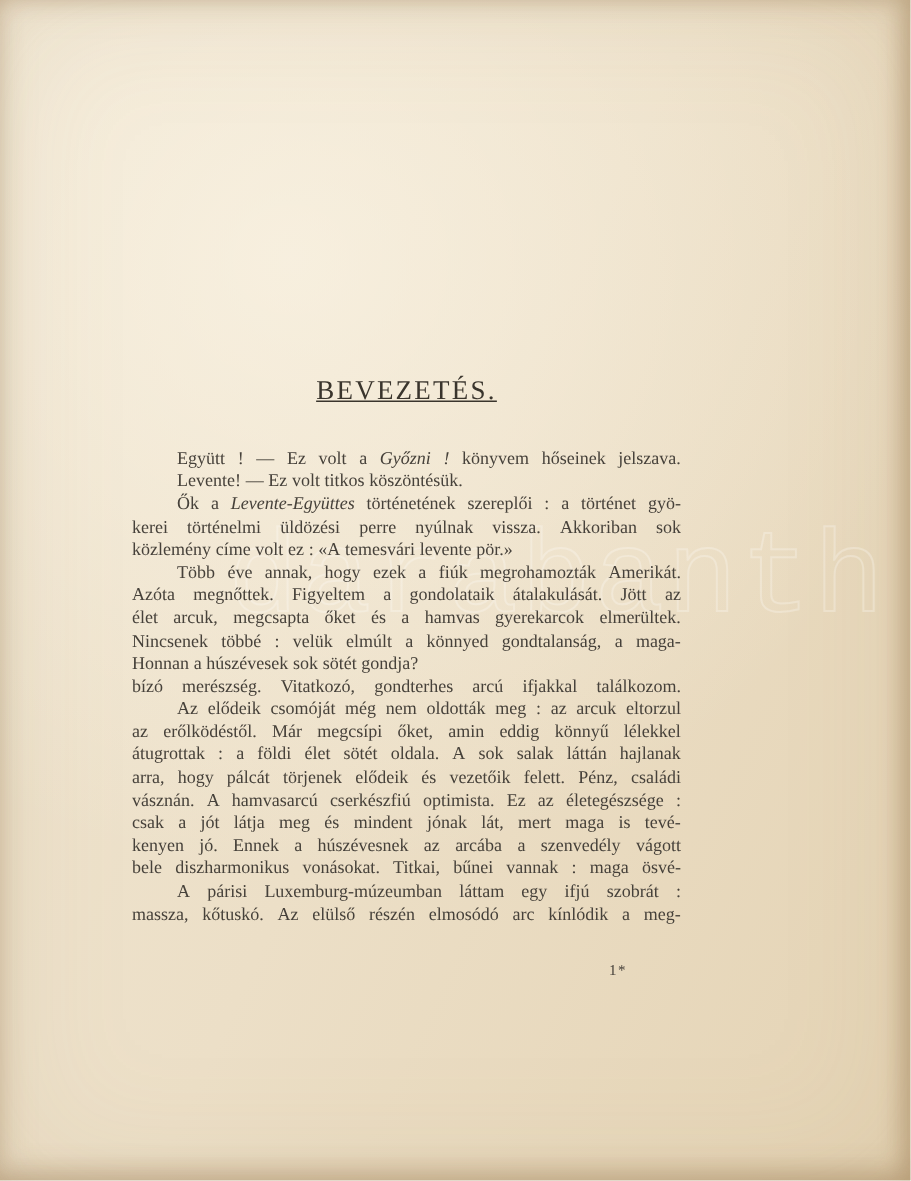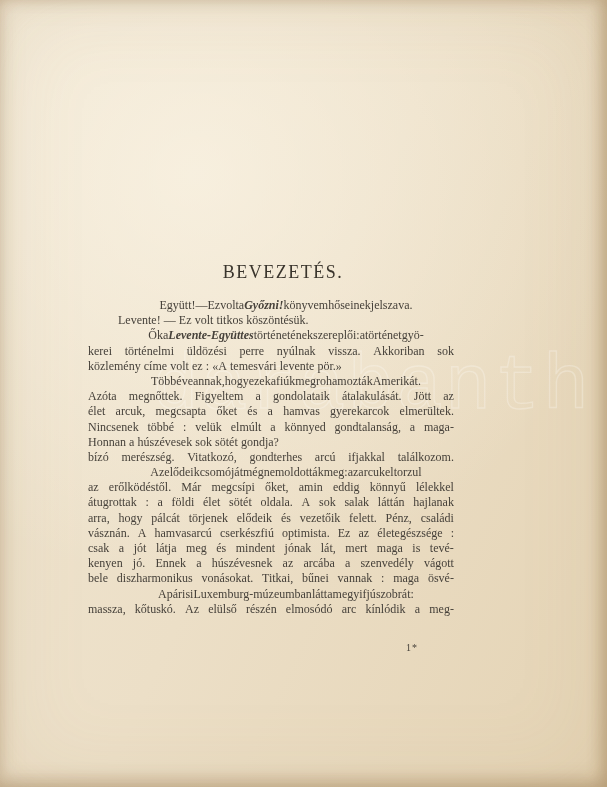--- a/index.html
+++ b/index.html
@@ -20,34 +20,34 @@
   }
   .watermark{
     position:absolute;left:152px;top:348px;
     font-family:Liberation Mono, monospace;
     font-size:78px;letter-spacing:2px;line-height:1;
     color:transparent;
     -webkit-text-stroke:1.3px rgba(255,255,255,0.9);
     opacity:0.28;pointer-events:none;white-space:nowrap;
   }
   .title{
-    position:absolute;left:88px;top:250px;width:366px;margin:12px;
+    position:absolute;left:88px;top:250px;width:366px;margin:0;
     text-align:center;font-size:18px;font-weight:normal;
-    letter-spacing:1.5px;color:var(--ink-dark,#3a352d);
+    letter-spacing:1.5px;color:var(--ink-dark,#3a352d);text-decoration:underline;
   }
   .body-text{
     position:absolute;left:88px;top:298px;width:366px;
     font-size:12px;color:var(--ink,#46413a);
   }
   .line{height:15.2px;line-height:15.2px;display:flex;justify-content:space-between;white-space:pre;}
   .line span{display:inline-block;}
   .line.noj{display:block;}
   .line.noj span{margin-right:0.26em;}
-  .line.ind{margin-left:30px;justify-content:center;}
-  .it{font-style:italic;font-weight:bold;}
+  .line.ind{margin-left:30px;}
+  .it{font-style:italic;}
   .sig{
     position:absolute;left:406px;top:642px;
     font-size:10px;letter-spacing:1px;color:var(--ink,#46413a);
   }
 </style>
 </head>
 <body>
 
 <div class="page">
   <div class="watermark">darabanth</div>

